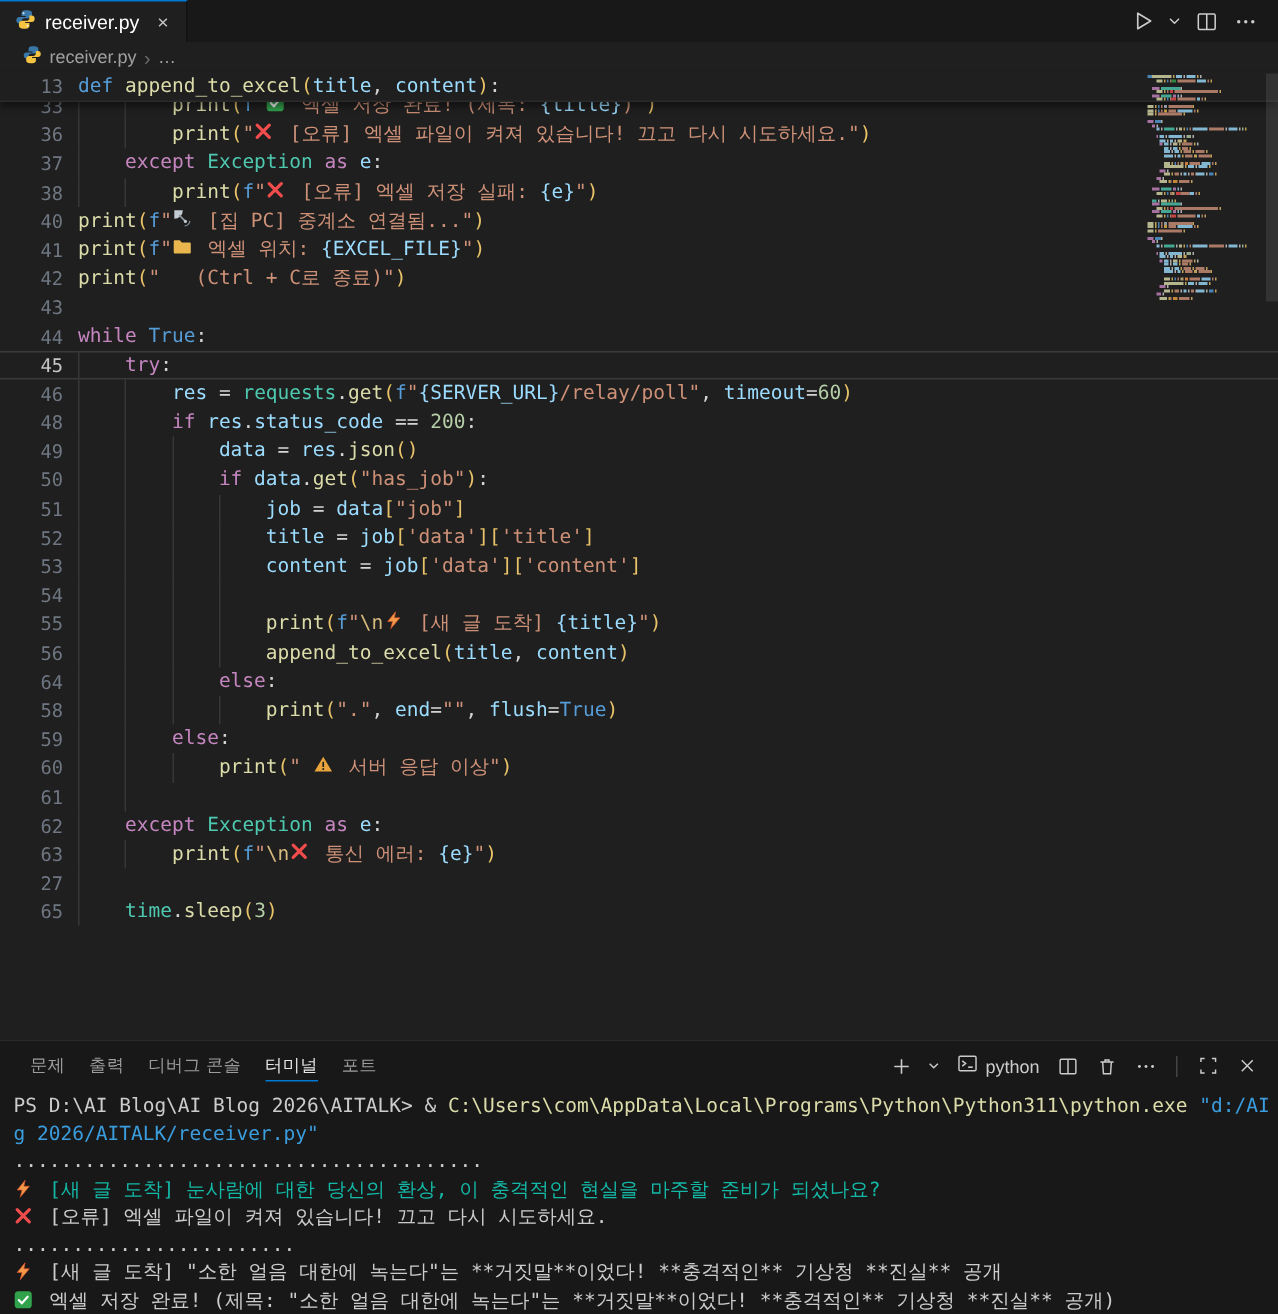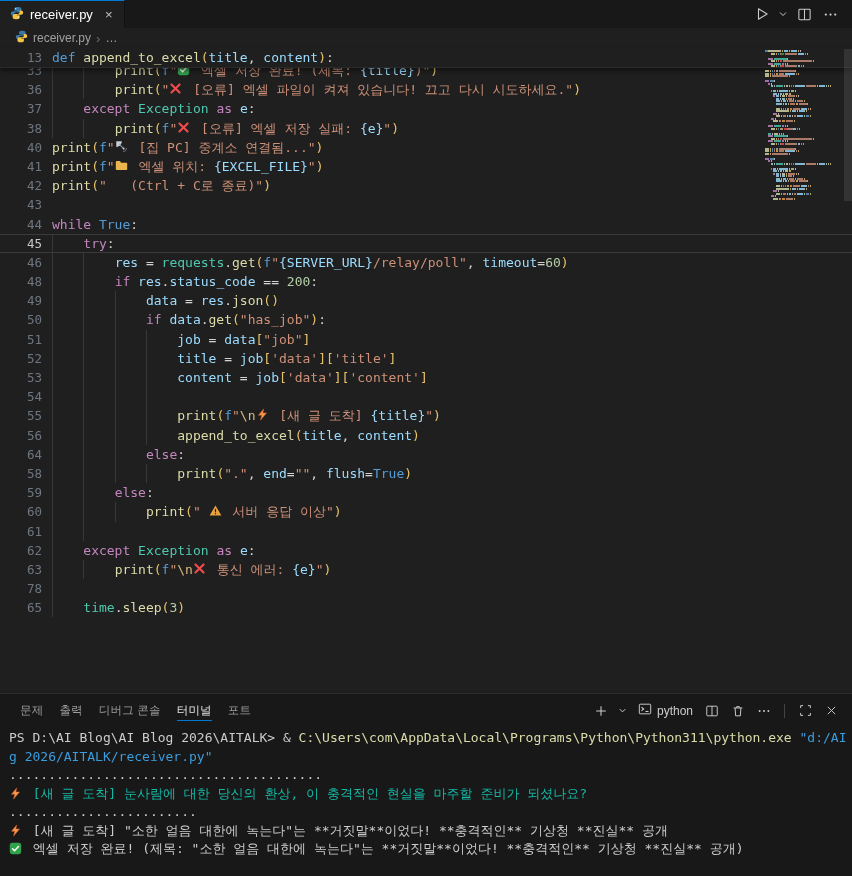--- a/index.html
+++ b/index.html
@@ -166,21 +166,21 @@
       <div class="line"><span class="ln">60</span><span class="guide" style="left: 52px;"></span><span class="guide" style="left: 83.3px;"></span><span class="guide" style="left: 114.6px;"></span><span class="codeTxt"><span>            </span><span style="color: rgb(220, 220, 170);">print</span><span style="color: rgb(232, 194, 104);">(</span><span style="color: rgb(206, 145, 120);">" </span><span class="tok-icon"><svg viewBox="0 0 16 16">
               <path d="M8 1.8L15.2 14H.8z" fill="#e8a33d"></path>
               <rect x="7.3" y="6" width="1.4" height="4.2" fill="#1f1f1f"></rect>
               <rect x="7.3" y="11.2" width="1.4" height="1.5" fill="#1f1f1f"></rect>
             </svg></span><span style="color: rgb(206, 145, 120);"> 서버 응답 이상"</span><span style="color: rgb(232, 194, 104);">)</span></span></div>
       <div class="line"><span class="ln">61</span><span class="guide" style="left: 52px;"></span><span class="guide" style="left: 83.3px;"></span><span class="codeTxt"></span></div>
       <div class="line"><span class="ln">62</span><span class="guide" style="left: 52px;"></span><span class="codeTxt"><span>    </span><span style="color: rgb(197, 134, 192);">except </span><span style="color: rgb(78, 201, 176);">Exception</span><span style="color: rgb(197, 134, 192);"> as </span><span style="color: rgb(156, 220, 254);">e</span><span style="color: rgb(212, 212, 212);">:</span></span></div>
       <div class="line"><span class="ln">63</span><span class="guide" style="left: 52px;"></span><span class="guide" style="left: 83.3px;"></span><span class="codeTxt"><span>        </span><span style="color: rgb(220, 220, 170);">print</span><span style="color: rgb(232, 194, 104);">(</span><span style="color: rgb(86, 156, 214);">f</span><span style="color: rgb(206, 145, 120);">"</span><span style="color: rgb(215, 186, 125);">\n</span><span class="tok-icon"><svg viewBox="0 0 16 16">
               <path d="M3 3l10 10M13 3L3 13" stroke="#f14c4c" stroke-width="2.6" stroke-linecap="round"></path>
             </svg></span><span style="color: rgb(206, 145, 120);"> 통신 에러: </span><span style="color: rgb(156, 220, 254);">{e}</span><span style="color: rgb(206, 145, 120);">"</span><span style="color: rgb(232, 194, 104);">)</span></span></div>
-      <div class="line"><span class="ln">78</span><span class="guide" style="left: 52px;"></span><span class="codeTxt"></span></div>
+      <div class="line"><span class="ln">27</span><span class="guide" style="left: 52px;"></span><span class="codeTxt"></span></div>
       <div class="line"><span class="ln">65</span><span class="guide" style="left: 52px;"></span><span class="codeTxt"><span>    </span><span style="color: rgb(78, 201, 176);">time</span><span style="color: rgb(212, 212, 212);">.</span><span style="color: rgb(220, 220, 170);">sleep</span><span style="color: rgb(232, 194, 104);">(</span><span style="color: rgb(181, 206, 168);">3</span><span style="color: rgb(232, 194, 104);">)</span></span></div>
     </div>
   <div class="minimap" id="minimap">
       <div class="mrow">
         <span class="mseg" style="left: 2px; width: 2.55px; background: rgb(86, 156, 214);"></span>
         <span class="mseg" style="left: 5.45px; width: 12.75px; background: rgb(220, 220, 170);"></span>
         <span class="mseg" style="left: 19.1px; width: 1px; background: rgb(232, 194, 104);"></span>
         <span class="mseg" style="left: 21px; width: 4.25px; background: rgb(156, 220, 254);"></span>
         <span class="mseg" style="left: 26.15px; width: 1px; background: rgb(212, 212, 212);"></span>
         <span class="mseg" style="left: 28.05px; width: 5.95px; background: rgb(156, 220, 254);"></span>
@@ -689,20 +689,23 @@
       </div>
     </div>
   </div>
   <div class="term" id="terminal">
       <div class="trow"><span style="color: rgb(204, 204, 204);">PS D:\AI Blog\AI Blog 2026\AITALK&gt; &amp; </span><span style="color: rgb(220, 220, 170);">C:\Users\com\AppData\Local\Programs\Python\Python311\python.exe </span><span style="color: rgb(59, 157, 221);">"d:/AI Blog/AI Blo</span></div>
       <div class="trow"><span style="color: rgb(59, 157, 221);">g 2026/AITALK/receiver.py"</span></div>
       <div class="trow"><span style="color: rgb(204, 204, 204);">........................................</span></div>
       <div class="trow"><span class="tok-icon"><svg viewBox="0 0 16 16">
             <path d="M9.5 1L3 9h4l-1.5 6L13 6H8.5z" fill="#f2994a" stroke="#d9542b" stroke-width=".6"></path>
           </svg></span><span style="color: #14b8a6;"> [새 글 도착] 눈사람에 대한 당신의 환상, 이 충격적인 현실을 마주할 준비가 되셨나요?</span></div>
+      <div class="trow"><span class="tok-icon"><svg viewBox="0 0 16 16">
+            <path d="M3 3l10 10M13 3L3 13" stroke="#f14c4c" stroke-width="2.6" stroke-linecap="round"></path>
+          </svg></span><span style="color: rgb(204, 204, 204);"> [오류] 엑셀 파일이 켜져 있습니다! 끄고 다시 시도하세요.</span></div>
       <div class="trow"><span style="color: rgb(204, 204, 204);">........................</span></div>
       <div class="trow"><span class="tok-icon"><svg viewBox="0 0 16 16">
             <path d="M9.5 1L3 9h4l-1.5 6L13 6H8.5z" fill="#f2994a" stroke="#d9542b" stroke-width=".6"></path>
           </svg></span><span style="color: rgb(204, 204, 204);"> [새 글 도착] "소한 얼음 대한에 녹는다"는 **거짓말**이었다! **충격적인** 기상청 **진실** 공개</span></div>
       <div class="trow"><span class="tok-icon"><svg viewBox="0 0 16 16">
             <rect x="1" y="1" width="14" height="14" rx="3" fill="#31a24c"></rect>
             <path d="M4.4 8.3l2.5 2.5 4.7-5.3" stroke="#ffffff" stroke-width="1.8" fill="none" stroke-linecap="round"></path>
           </svg></span><span style="color: rgb(204, 204, 204);"> 엑셀 저장 완료! (제목: "소한 얼음 대한에 녹는다"는 **거짓말**이었다! **충격적인** 기상청 **진실** 공개)</span></div>
     </div>
 </div>

